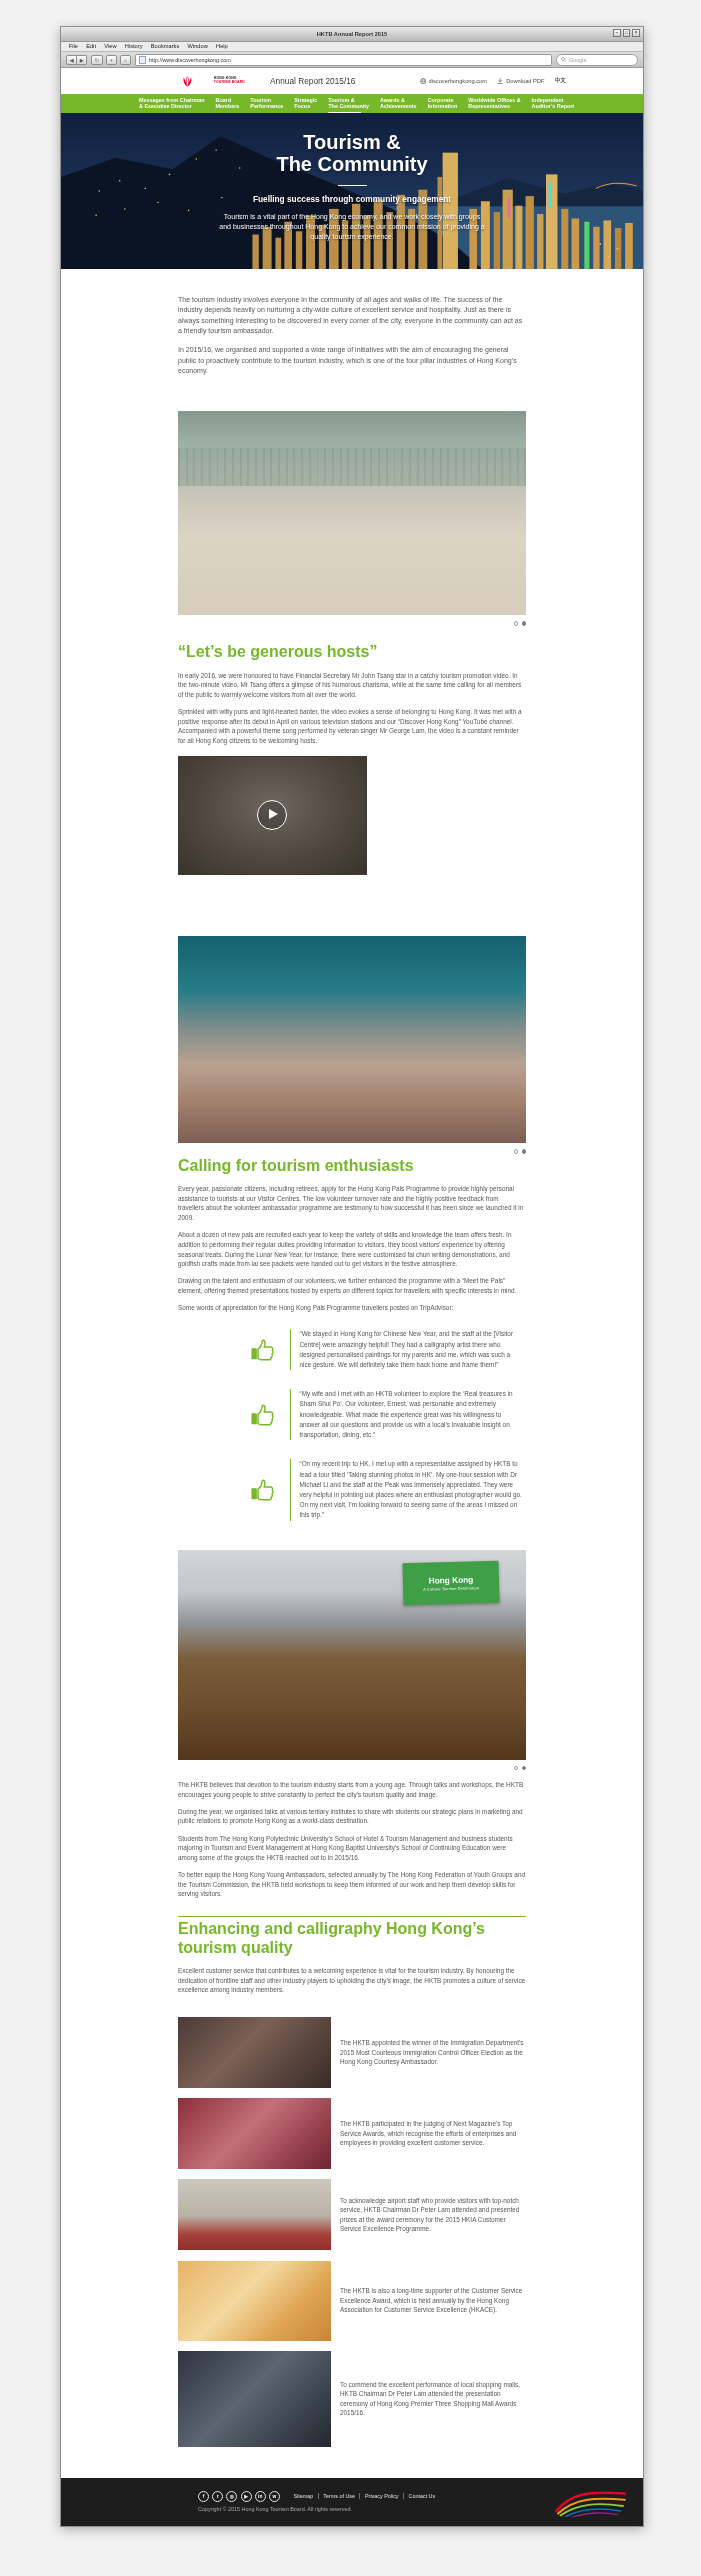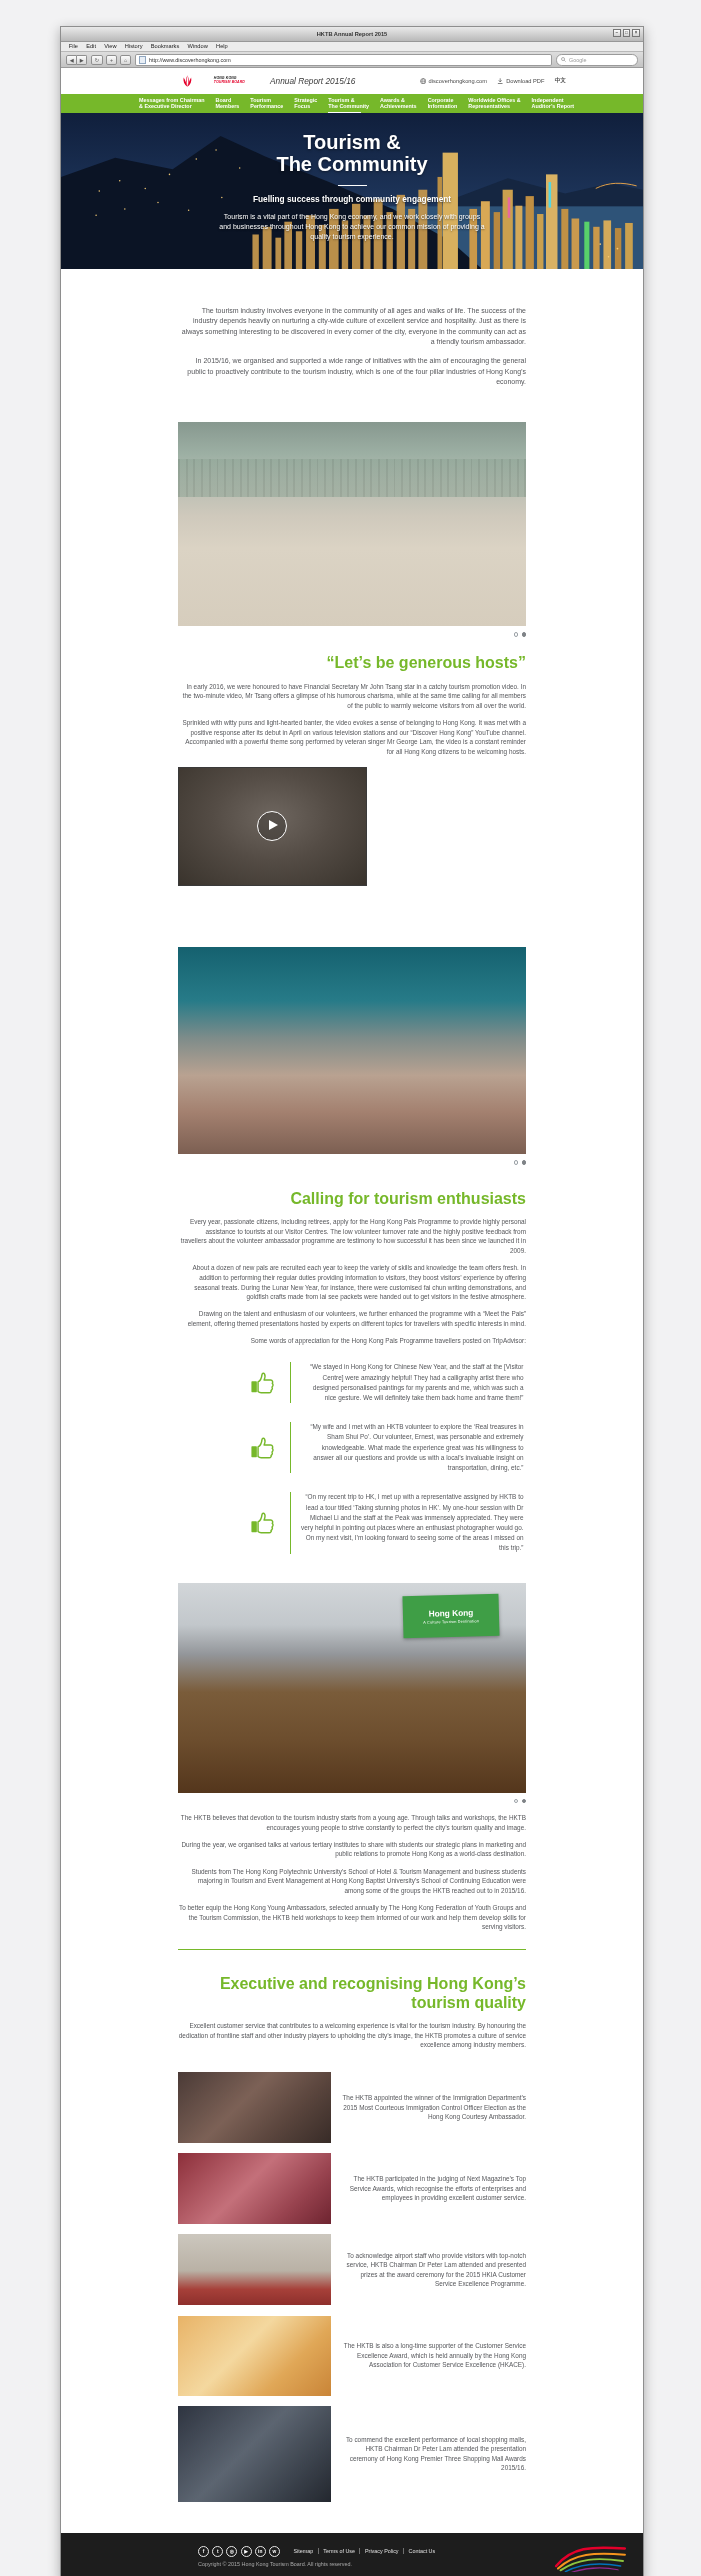--- a/index.html
+++ b/index.html
@@ -32,21 +32,21 @@
   .tgroup .tbtn:first-child{border-radius:1.9px 0 0 1.9px;}
   .tgroup .tbtn:last-child{border-radius:0 1.9px 1.9px 0;border-left:none;}
   .urlbar{flex:1;height:9.6px;background:#fff;border:0.6px solid #9a9a9a;border-radius:1.9px;
     display:flex;align-items:center;gap:3.2px;padding:0 3.2px;font-size:5.4px;color:#333;}
   .favicon{width:5.1px;height:5.7px;border:0.6px solid #8fa6c0;background:#e8eef5;flex:none;}
   .searchbar{width:71px;height:9.6px;background:#fff;border:0.6px solid #9a9a9a;border-radius:5.7px;
     display:flex;align-items:center;gap:2.6px;padding:0 4.5px;font-size:5.4px;color:#9a9a9a;}
   
   .siteheader{height:25.5px;background:#fff;display:flex;align-items:center;
     justify-content:space-between;padding:0 77px 0 120px;}
-  .logo{display:flex;align-items:center;gap:20px;font-style:italic;}
+  .logo{display:flex;align-items:center;gap:20px;}
   .logotext{display:flex;flex-direction:column;line-height:3.8px;}
   .logotext .l1{font-size:3.5px;font-weight:bold;color:#1a1a1a;letter-spacing:0.1px;}
   .logotext .l2{font-size:3.5px;font-weight:bold;color:#e4002b;letter-spacing:0.1px;}
   .reporttitle{font-size:8.3px;color:#3a3a3a;margin-left:5.1px;}
   .hdr-right{display:flex;gap:10.2px;align-items:center;font-size:5.7px;color:#4a4a4a;}
   .hdr-link{display:flex;align-items:center;gap:2.6px;cursor:pointer;}
   .lang{font-weight:bold;}
   
   .mainnav{height:19px;background:#76b82a;display:flex;align-items:center;
     padding:0 32px 0 78px;gap:11px;}
@@ -55,21 +55,21 @@
   .navitem.active::after{content:"";position:absolute;left:0;width:33px;bottom:-2.6px;height:1.9px;background:#fff;}
   
   .hero{position:relative;height:156px;overflow:hidden;background:#14233f;}
   .hero svg.bg{position:absolute;inset:0;width:100%;height:100%;}
   .herotext{position:absolute;left:0;right:0;top:18px;text-align:center;color:#fff;}
   .herotitle{font-size:20px;line-height:22px;font-weight:bold;text-shadow:0 0.6px 2.6px rgba(0,0,0,0.45);}
   .herodivider{width:29px;height:1.3px;background:#fff;margin:10.2px auto 7.7px;}
   .herosub{font-size:8.3px;font-weight:bold;text-shadow:0 0.6px 1.9px rgba(0,0,0,0.5);}
   .herodesc{font-size:7px;line-height:10.2px;margin:7.7px auto 0;width:268px;text-shadow:0 0.6px 1.9px rgba(0,0,0,0.55);}
   
-  .main{background:#fff;padding:37px 117px 31px;text-align:right;}
+  .main{background:#fff;padding:26px 117px 31px;}
   .lead{font-size:7px;line-height:10.5px;color:#55565a;margin:0 0 8.3px;}
   h2.sec{font-size:16px;line-height:19px;font-weight:bold;color:#76b82a;margin:16.6px 0 0;}
   .para{font-size:6.4px;line-height:9.6px;color:#55565a;margin:7.7px 0 0;}
   .para.first{margin-top:9.6px;}
   .carousel{margin-top:34px;}
   .photo{width:100%;position:relative;overflow:hidden;}
   .dots{display:flex;justify-content:flex-end;gap:3.2px;margin-top:6.4px;}
   .dot{width:4.5px;height:4.5px;border-radius:50%;border:0.6px solid #9aa0a6;box-sizing:border-box;cursor:pointer;}
   .dot.active{background:#7f8387;border-color:#7f8387;}
   
@@ -94,21 +94,21 @@
     color:#fff;display:flex;flex-direction:column;align-items:center;justify-content:center;
     transform:rotate(-1.5deg);box-shadow:0 1.3px 3.8px rgba(0,0,0,0.35);}
   .banner .b1{font-size:8.3px;font-weight:bold;}
   .banner .b2{font-size:3.8px;margin-top:1.9px;letter-spacing:0.2px;}
   .quote{display:flex;gap:11.5px;margin:19px 0 0 71px;align-items:center;}
   .quote.q1{margin-top:16.6px;}
   .thumb{width:29px;flex:none;}
   .qtext{border-left:1.3px solid #76b82a;padding-left:9px;font-size:6.4px;line-height:10.2px;
     color:#55565a;width:224px;}
   .divider{border:none;border-top:0.6px solid #76b82a;margin:16.6px 0 0;}
-  h2.sec.tight{margin-top:24px;}
+  h2.sec.tight{margin-top:2px;}
   
   .arows{margin-top:22px;}
   .arow{display:flex;align-items:center;margin-top:10.2px;}
   .aphoto{width:153px;flex:none;position:relative;overflow:hidden;}
   .acaption{width:191px;font-size:6.4px;line-height:9.6px;color:#55565a;margin-left:9px;}
   .ph-r0{height:71px;background:linear-gradient(135deg,#4a3a36 0%,#7c6156 42%,#5a453d 70%,#372b27 100%);}
   .ph-r1{height:71px;background:linear-gradient(135deg,#8c2f3a 0%,#c4707a 45%,#97424e 75%,#6e2430 100%);}
   .ph-r2{height:71px;background:linear-gradient(180deg,#ccc7be 0%,#b9b1a5 52%,#a64039 78%,#8e2f2c 100%);}
   .ph-r3{height:80px;background:linear-gradient(135deg,#e8b367 0%,#f4d89f 42%,#e0a757 70%,#c98437 100%);}
   .ph-r4{height:96px;background:linear-gradient(135deg,#2e3440 0%,#5c6571 45%,#3c434d 75%,#23272e 100%);}
@@ -398,21 +398,21 @@
       </div>
     </div>
 
     <p class="para first">The HKTB believes that devotion to the tourism industry starts from a young age. Through talks and workshops, the HKTB encourages young people to strive constantly to perfect the city’s tourism quality and image.</p>
     <p class="para">During the year, we organised talks at various tertiary institutes to share with students our strategic plans in marketing and public relations to promote Hong Kong as a world-class destination.</p>
     <p class="para">Students from The Hong Kong Polytechnic University’s School of Hotel &amp; Tourism Management and business students majoring in Tourism and Event Management at Hong Kong Baptist University’s School of Continuing Education were among some of the groups the HKTB reached out to in 2015/16.</p>
     <p class="para">To better equip the Hong Kong Young Ambassadors, selected annually by The Hong Kong Federation of Youth Groups and the Tourism Commission, the HKTB held workshops to keep them informed of our work and help them develop skills for serving visitors.</p>
 
     <hr class="divider">
 
-    <h2 class="sec tight">Executive and recognising Hong Kong’s tourism quality</h2>
+    <h2 class="sec tight">Enhancing and calligraphy Hong Kong’s tourism quality</h2>
     <p class="para first">Excellent customer service that contributes to a welcoming experience is vital for the tourism industry. By honouring the dedication of frontline staff and other industry players to upholding the city’s image, the HKTB promotes a culture of service excellence among industry members.</p>
 
     <div class="arows">
       <div class="arow">
         <div class="photo aphoto ph-r0"></div>
         <div class="acaption">The HKTB appointed the winner of the Immigration Department’s 2015 Most Courteous Immigration Control Officer Election as the Hong Kong Courtesy Ambassador.</div>
       </div>
       <div class="arow">
         <div class="photo aphoto ph-r1"></div>
         <div class="acaption">The HKTB participated in the judging of Next Magazine’s Top Service Awards, which recognise the efforts of enterprises and employees in providing excellent customer service.</div>

